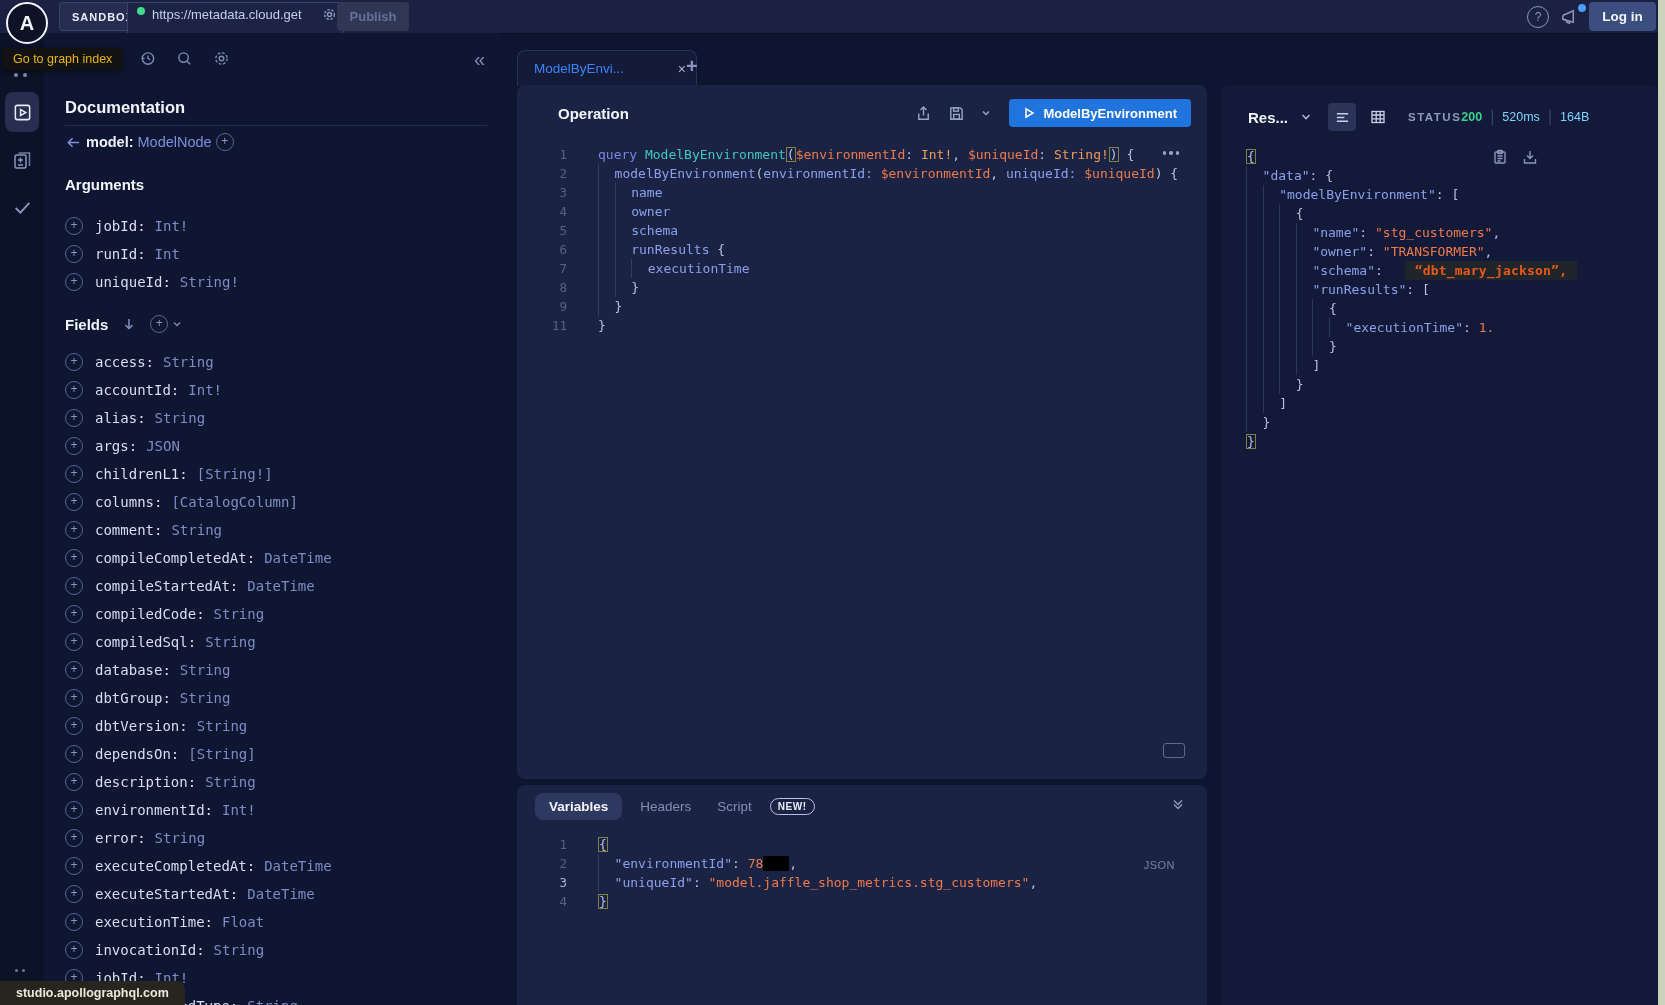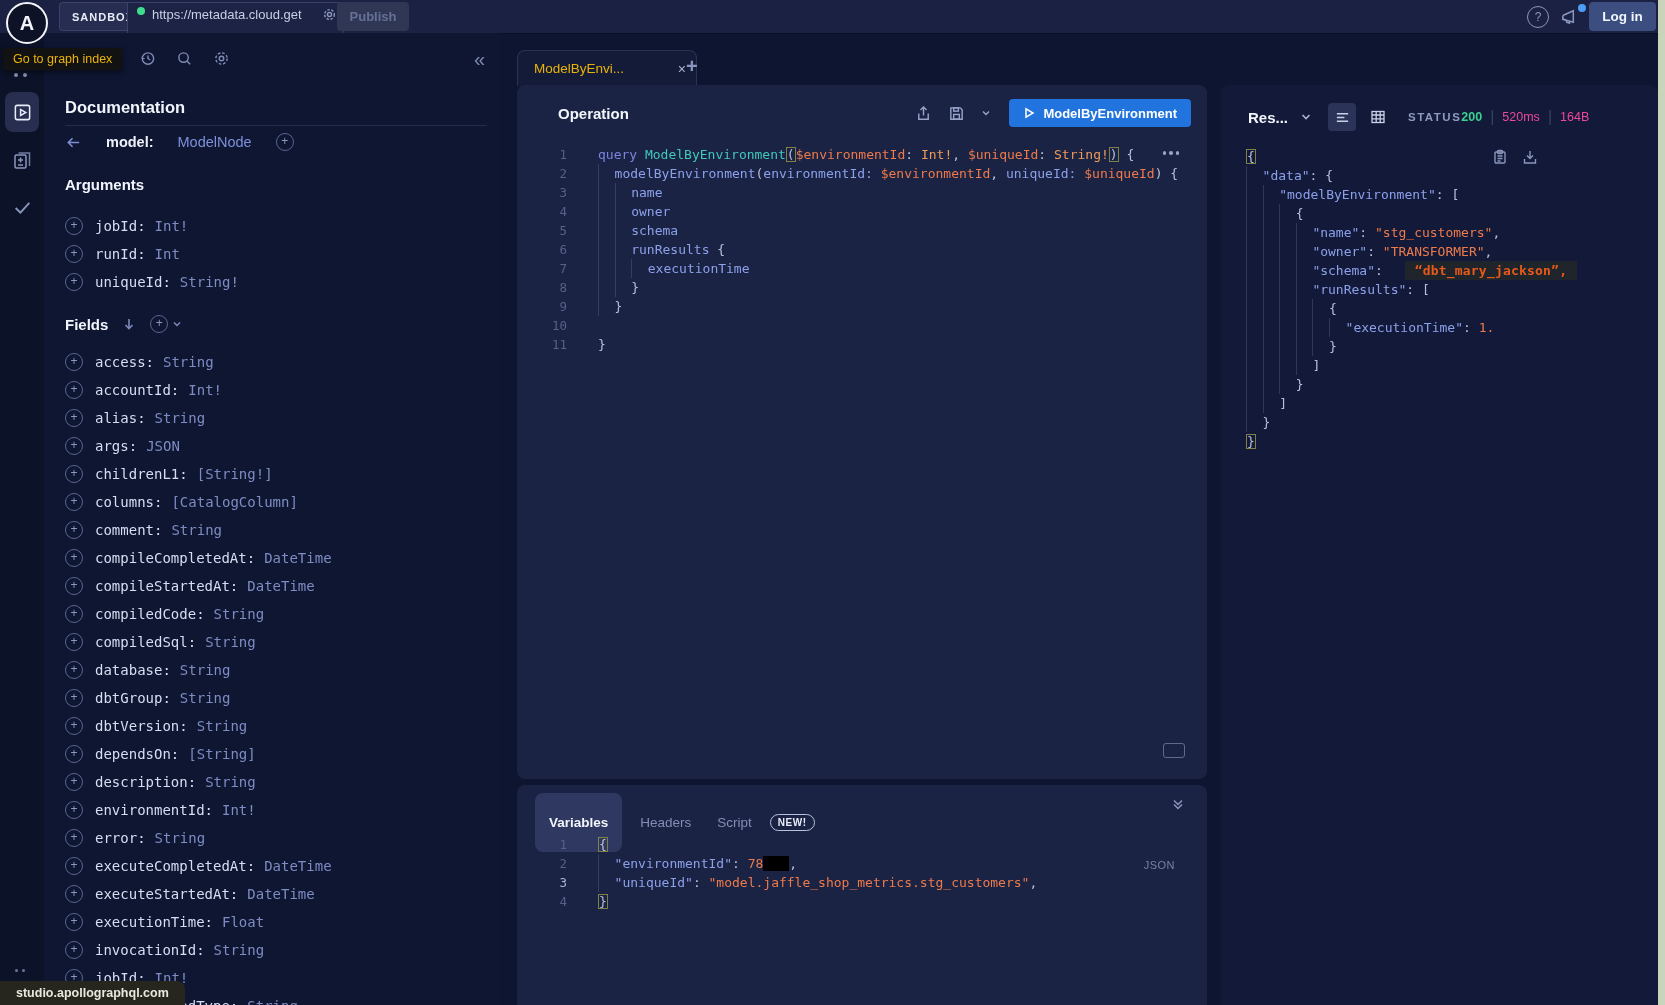--- a/index.html
+++ b/index.html
@@ -38,41 +38,41 @@
   .rail-ic{position:absolute;left:12px;color:#8a96bd;}
   .rail-bdots{position:absolute;left:15px;top:936px;display:flex;gap:4px;}
   .rail-bdots i{width:3px;height:3px;border-radius:50%;background:#6b7699;}
 
   
   .docs{position:absolute;left:44px;top:33px;width:456px;height:972px;background:#0f1632;overflow:hidden;}
   .docs-toolbar{position:absolute;left:58px;top:17px;display:flex;gap:20px;color:#7e8bb3;}
   .docs-collapse{position:absolute;left:430px;top:15px;color:#7e8bb3;font-size:20px;}
   .docs-title{position:absolute;left:21px;top:65px;font-size:16.5px;font-weight:bold;color:#f2f5fc;}
   .docs-divider{position:absolute;left:21px;right:13px;top:92px;border-top:1px solid #232c4e;}
-  .crumb{position:absolute;left:21px;top:97px;height:24px;display:flex;align-items:center;gap:24px;}
+  .crumb{position:absolute;left:21px;top:97px;height:24px;display:flex;align-items:center;gap:4px;}
   .crumb .back{color:#7e8ed6;}
   .crumb .fname{font-weight:bold;font-size:14.5px;color:#eef1fa;}
   .crumb .ftype{font-size:14.5px;color:#7e90da;}
   .sec-title{position:absolute;left:21px;font-size:15px;font-weight:bold;color:#f2f5fc;}
   .fields-head{position:absolute;left:21px;top:282px;display:flex;align-items:center;gap:14px;}
   .fields-head .t{font-size:15px;font-weight:bold;color:#f2f5fc;}
   .fields-head .ic{color:#7c89b8;display:flex;align-items:center;gap:4px;}
   .doc-list{position:absolute;left:0;right:0;}
   .doc-row{height:28px;display:flex;align-items:center;gap:12px;padding-left:21px;
         font-family:"DejaVu Sans Mono",monospace;font-size:14px;}
   .plus-circle{width:16px;height:16px;flex:none;border:1px solid #566592;border-radius:50%;color:#8a97c4;
         font-size:12px;line-height:15px;text-align:center;font-family:"Liberation Sans",sans-serif;}
   .doc-name{color:#d6def2;}
   .doc-type{color:#7d8cc2;margin-left:-3px;}
 
   
   .workspace{position:absolute;left:500px;top:33px;width:721px;height:972px;}
   .tab{position:absolute;left:17px;top:17px;width:152px;height:35px;background:#141b38;border:1px solid #2a3254;border-bottom:none;
        border-radius:8px 8px 0 0;display:flex;align-items:center;padding:0 10px 0 16px;gap:8px;}
-  .tab-label{font-size:13.5px;color:#eab308;white-space:nowrap;overflow:hidden;flex:1;}
+  .tab-label{font-size:13.5px;color:#3b82f6;white-space:nowrap;overflow:hidden;flex:1;}
   .tab-close{color:#aab3cf;font-size:14px;}
   .tab-add{position:absolute;left:186px;top:22px;color:#8a96bd;font-size:20px;font-weight:bold;}
   .card{position:absolute;left:17px;top:52px;width:690px;height:694px;background:#1b2344;border-radius:8px;overflow:hidden;}
   .card-head{position:absolute;left:0;right:0;top:0;height:56px;display:flex;align-items:center;padding:0 16px 0 18px;}
   .card-title{font-size:15px;font-weight:bold;color:#f2f5fc;flex:1;margin-left:23px;}
   .op-icons{display:flex;align-items:center;gap:16px;color:#97a3c9;margin-right:18px;}
   .run-btn{height:28px;padding:0 14px;background:#2173dd;border:none;border-radius:4px;color:#fff;
         font-weight:bold;font-size:13px;display:flex;align-items:center;gap:8px;}
   .kebab{position:absolute;right:28px;top:66px;display:flex;gap:3px;}
   .kebab i{width:3.5px;height:3.5px;border-radius:50%;background:#98a2c4;}
@@ -89,39 +89,39 @@
   .sg-kw{color:#7b85de;} .sg-op{color:#40c8bb;} .sg-vr{color:#ee7a4b;} .sg-ty{color:#ee9a58;}
   .sg-fl{color:#8ca0ea;} .sg-at{color:#8ca0ea;} .sg-pl{color:#b8c0da;}
   .sg-ky{color:#8ca0ea;} .sg-st{color:#ee7a4b;} .sg-nu{color:#ee7a4b;}
   .sg-mb{color:#b8c0da;box-shadow:inset 0 0 0 1px #7e8148;padding:0 1px;}
   .sg-redact{display:inline-block;width:26px;height:15px;background:#000;}
   .sg-ov{background:#20252c;color:#e8591a;font-weight:bold;padding:2px 10px;margin-left:14px;letter-spacing:.2px;}
 
   
   .var-card{position:absolute;left:17px;top:752px;width:690px;height:220px;background:#1b2344;border-radius:8px 8px 0 0;}
   .var-tabs{position:absolute;left:18px;top:8px;display:flex;align-items:center;gap:18px;}
-  .var-tab-active{height:27px;padding:16px 14px;background:#2f3860;border-radius:8px;display:flex;align-items:center;
+  .var-tab-active{height:27px;padding:0 14px;background:#2f3860;border-radius:8px;display:flex;align-items:center;
         font-size:13.5px;font-weight:bold;color:#f2f5fc;}
   .var-tab{font-size:13.5px;color:#848db3;}
   .new-badge{border:1.5px solid #b9c2dd;border-radius:9px;padding:2px 7px;font-size:10px;font-weight:bold;
         letter-spacing:.5px;color:#e8ecf8;}
   .var-collapse{position:absolute;right:22px;top:12px;color:#8a96bd;}
   .json-label{position:absolute;right:32px;top:74px;font-size:11px;letter-spacing:.5px;color:#79829f;}
 
   
   .response{position:absolute;left:1221px;top:85px;width:437px;height:920px;background:#131a39;border-radius:8px 8px 0 0;overflow:hidden;}
   .resp-head{position:absolute;left:27px;top:18px;height:28px;display:flex;align-items:center;}
   .resp-title{font-size:15px;font-weight:bold;color:#f2f5fc;}
   .resp-chev{margin-left:12px;color:#aab3cf;}
   .view-btn{width:28px;height:28px;border-radius:4px;display:flex;align-items:center;justify-content:center;color:#c9d1e8;}
   .view-btn.active{background:#2b3458;}
   .resp-status{font-size:11.5px;letter-spacing:1.5px;color:#8d99bd;font-weight:bold;}
   .status-code{font-size:12.5px;font-weight:bold;color:#3bd190;}
   .resp-sep{color:#39425f;margin:0 8px;}
-  .resp-meta{font-size:12.5px;color:#ec4899;}
+  .resp-meta{font-size:12.5px;color:#7dd3fc;}
   .resp-actions{position:absolute;right:120px;top:64px;display:flex;gap:14px;color:#8a96bd;}
   .resp-code{top:62px;}
   .resp-code .ct{padding-left:25px;}
 
   
   .strip{position:absolute;left:1658px;top:0;width:7px;height:1005px;background:#c9d4bb;}
   .tooltip{position:absolute;left:3px;top:48px;background:#121212;color:#eab308;font-size:12.5px;
         padding:4px 10px;border-radius:2px;z-index:50;white-space:nowrap;box-shadow:0 2px 6px rgba(0,0,0,.5);}
   .status-pill{position:absolute;left:0;top:981px;height:24px;background:#26261f;border-radius:0 8px 0 0;
         display:flex;align-items:center;padding:0 16px;font-size:12.5px;font-weight:600;color:#eae8dd;z-index:60;}
@@ -457,24 +457,20 @@
         </div>
         <div class="cl">
           <span class="ln">8</span>
           <span class="ct"><span class="gd"></span><span class="gd"></span><span class="sg-pl">}</span></span>
         </div>
         <div class="cl">
           <span class="ln">9</span>
           <span class="ct"><span class="gd"></span><span class="sg-pl">}</span></span>
         </div>
         <div class="cl">
-          <span class="ln">10</span>
-          <span class="ct"></span>
-        </div>
-        <div class="cl">
           <span class="ln">11</span>
           <span class="ct"><span class="sg-pl">}</span></span>
         </div>
       </div>
     <div class="kbd-ic"></div>
   </div>
 
   <div class="var-card">
     <div class="var-tabs">
       <span class="var-tab-active">Variables</span>

